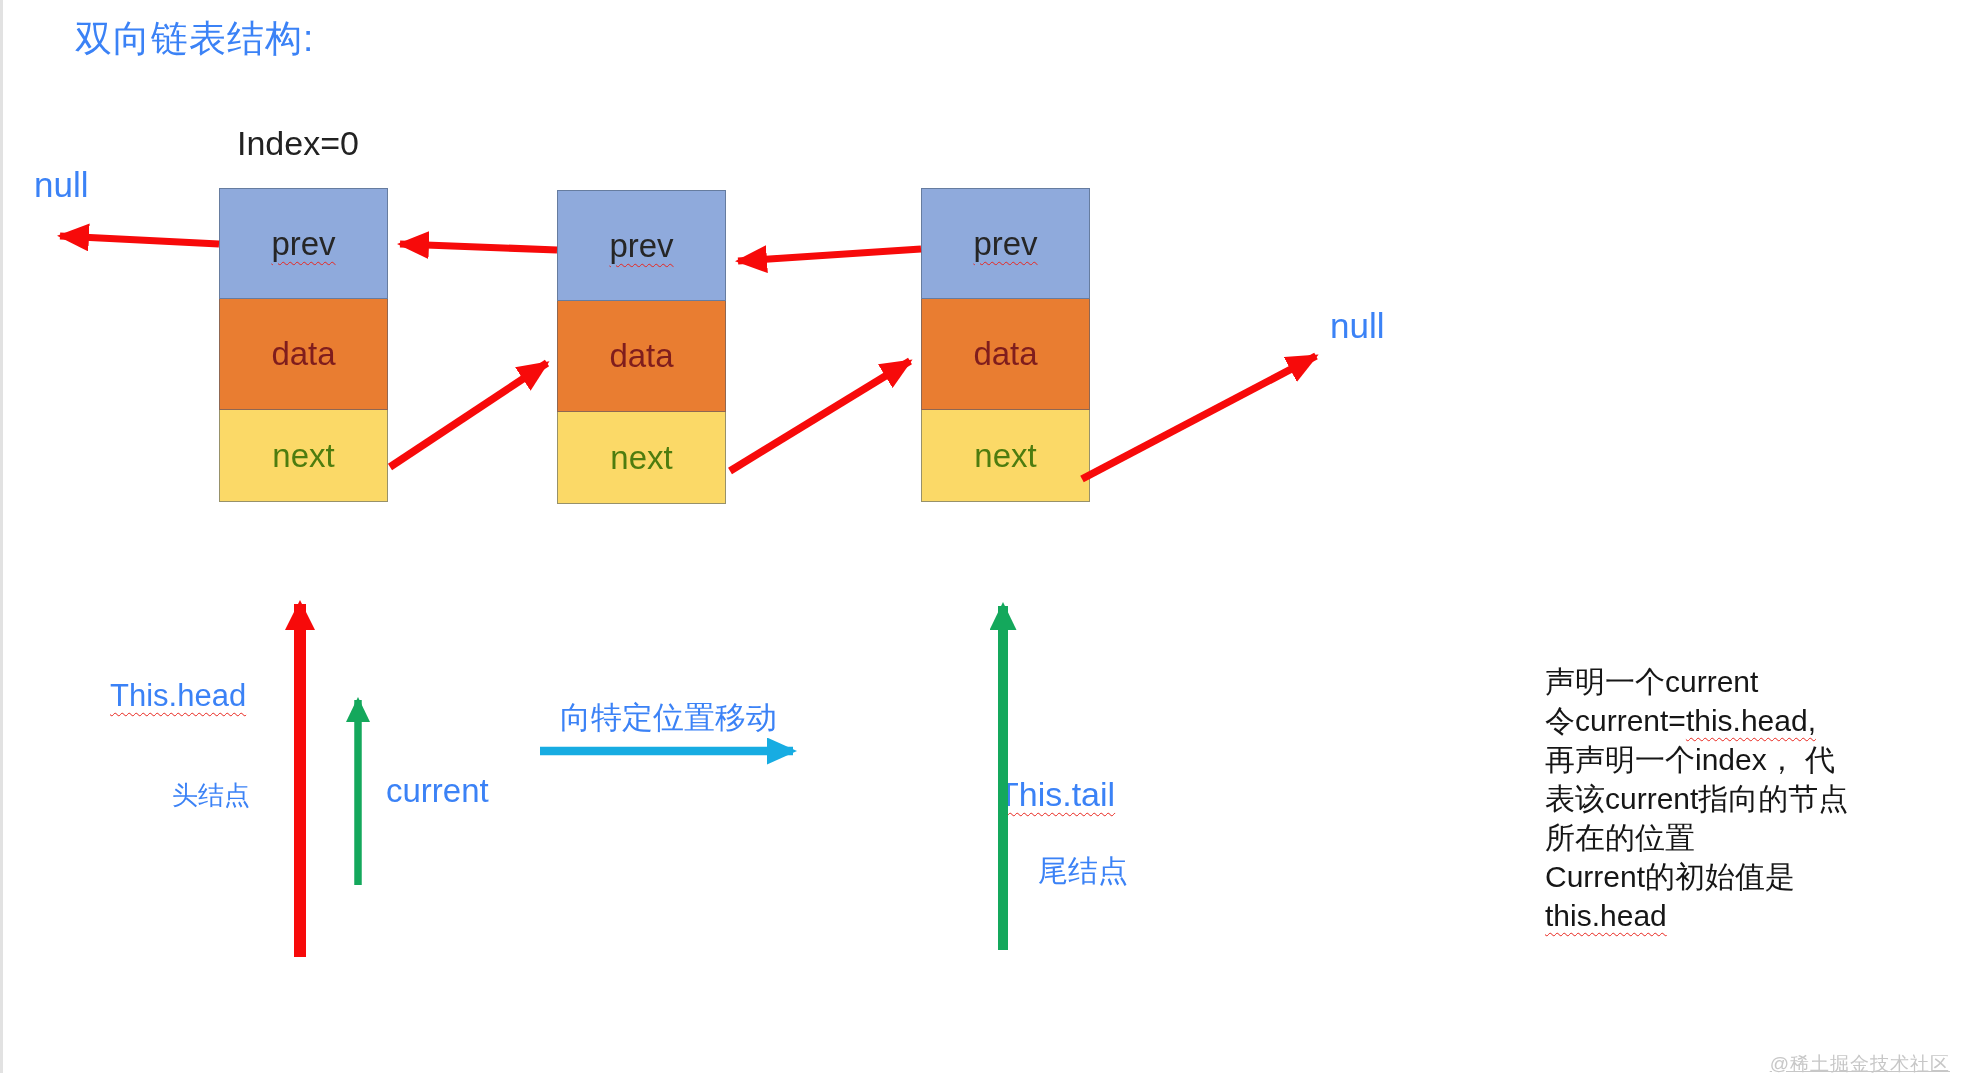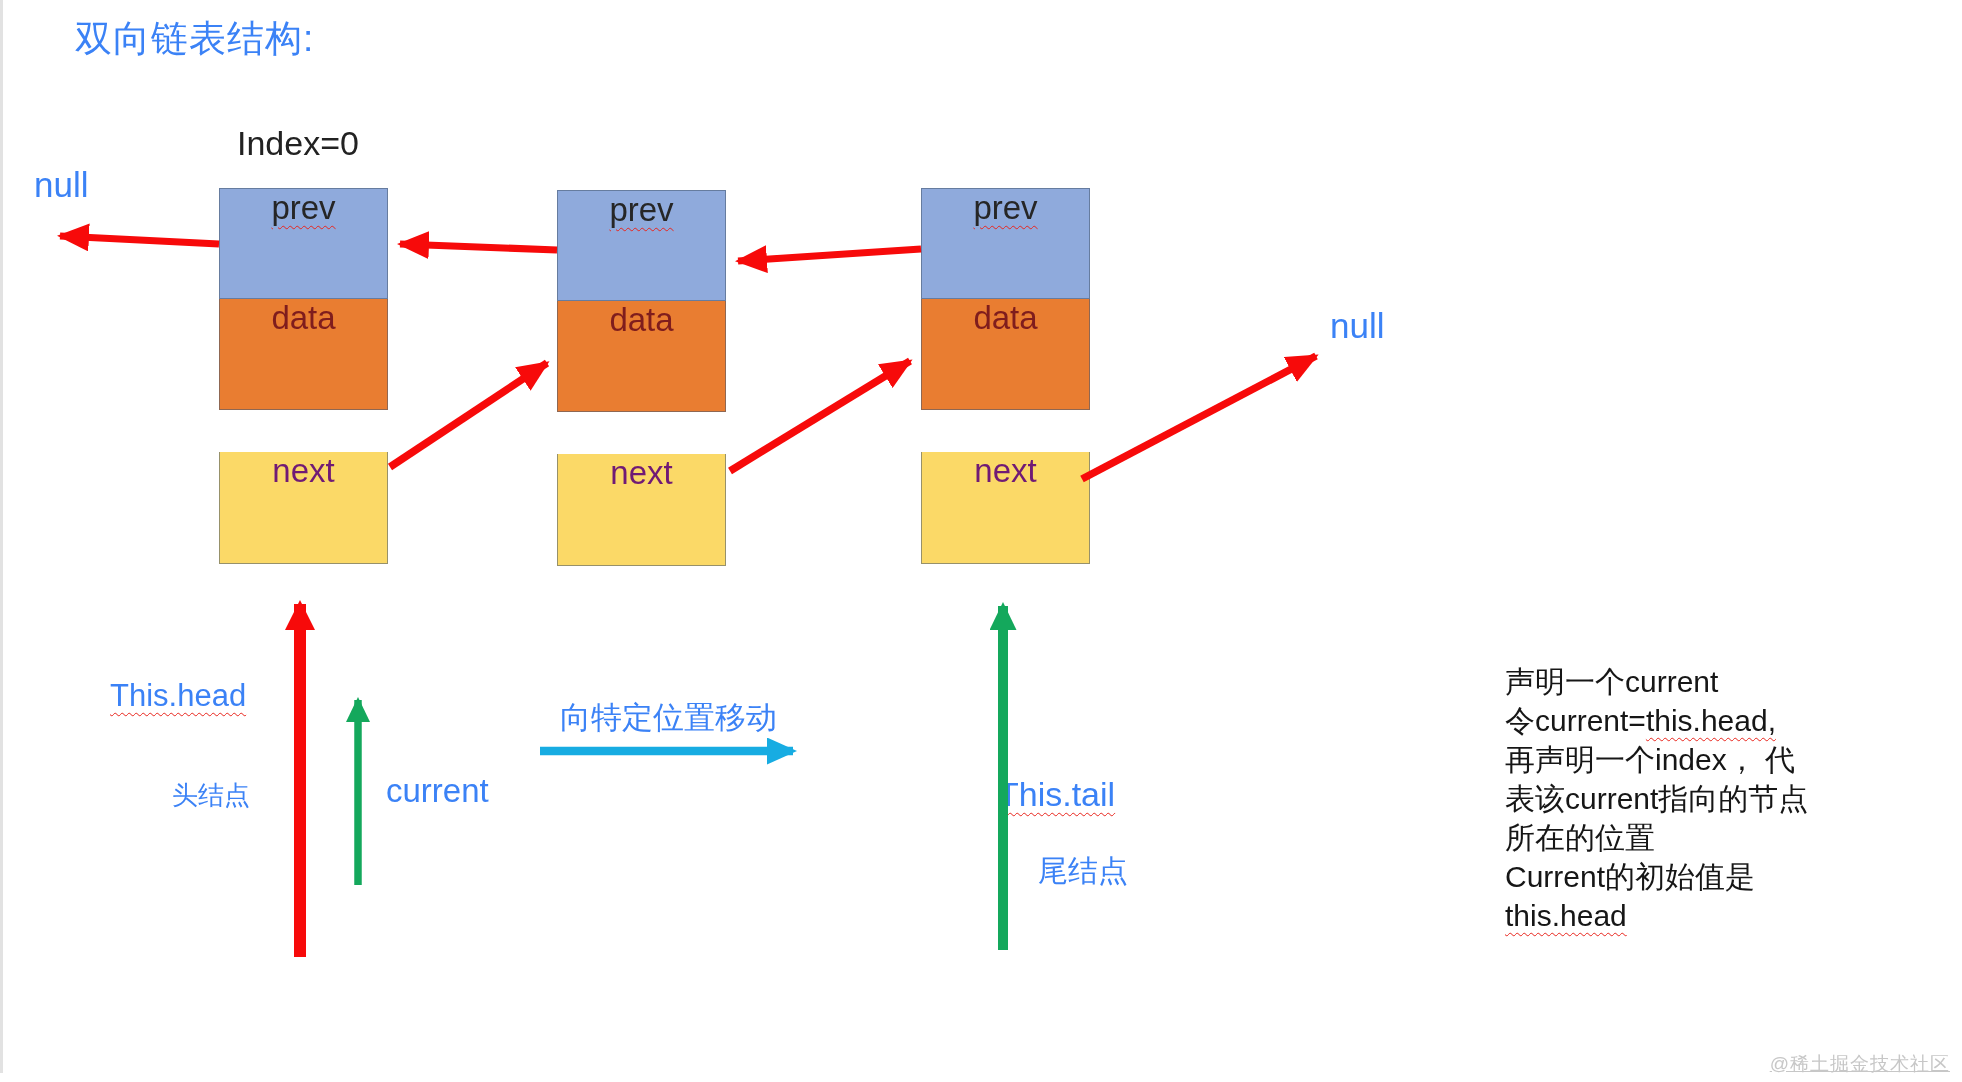--- a/index.html
+++ b/index.html
@@ -18,28 +18,28 @@
   .index-label { left:237px; top:124px; font-size:34px; color:#222; }
   .null-left  { left:34px;  top:165px; font-size:35px; }
   .null-right { left:1330px; top:306px; font-size:35px; }
 
   
   .node { position:absolute; width:169px; }
   .node.n1 { left:219px; top:188px; }
   .node.n2 { left:557px; top:190px; }
   .node.n3 { left:921px; top:188px; }
   .cell {
-    width:100%; display:flex; justify-content:center;
+    width:100%; display:flex; align-items:center; justify-content:center;
     border:1px solid rgba(70,86,110,0.55);
     font-size:33px;
   }
   .cell + .cell { border-top:none; }
   .cell.prev { height:111px; background:var(--node-blue);   color:#262626; }
   .cell.data { height:111px; background:var(--node-orange); color:#7f1d1d; }
-  .cell.next { height:112px; background:var(--node-yellow); color:#701a75;margin-top:42px; }
+  .cell.next { height:92px; background:var(--node-yellow); color:#4d7c0f; }
 
   .wavy {
     text-decoration:underline;
     text-decoration-style:wavy;
     text-decoration-color:#e8251d;
     text-decoration-thickness:1px;
     text-underline-offset:6px;
   }
 
   
@@ -48,21 +48,21 @@
   .current-label { left:386px; top:772px; font-size:33px; }
   .move-label    { left:560px; top:697px; font-size:31px; }
   .tail-label    { left:998px; top:775px; font-size:34px; }
   .tail-sub      { left:1038px; top:851px; font-size:30px; }
 
   
   #notes {
     position:absolute; left:1505px; top:662px; width:370px;
     font-size:30px; line-height:39px; color:#161616;
   }
-  .note-line { white-space:nowrap; }
+  .note-line { white-space:nowrap;margin-left:40px; }
 
   .watermark {
     position:absolute; right:12px; top:1051px; font-size:19px;
     color:var(--watermark); letter-spacing:1px;text-decoration:underline;
   }
 
   svg.arrows { position:absolute; left:0; top:0; pointer-events:none; }
 </style>
 </head>
 <body>

